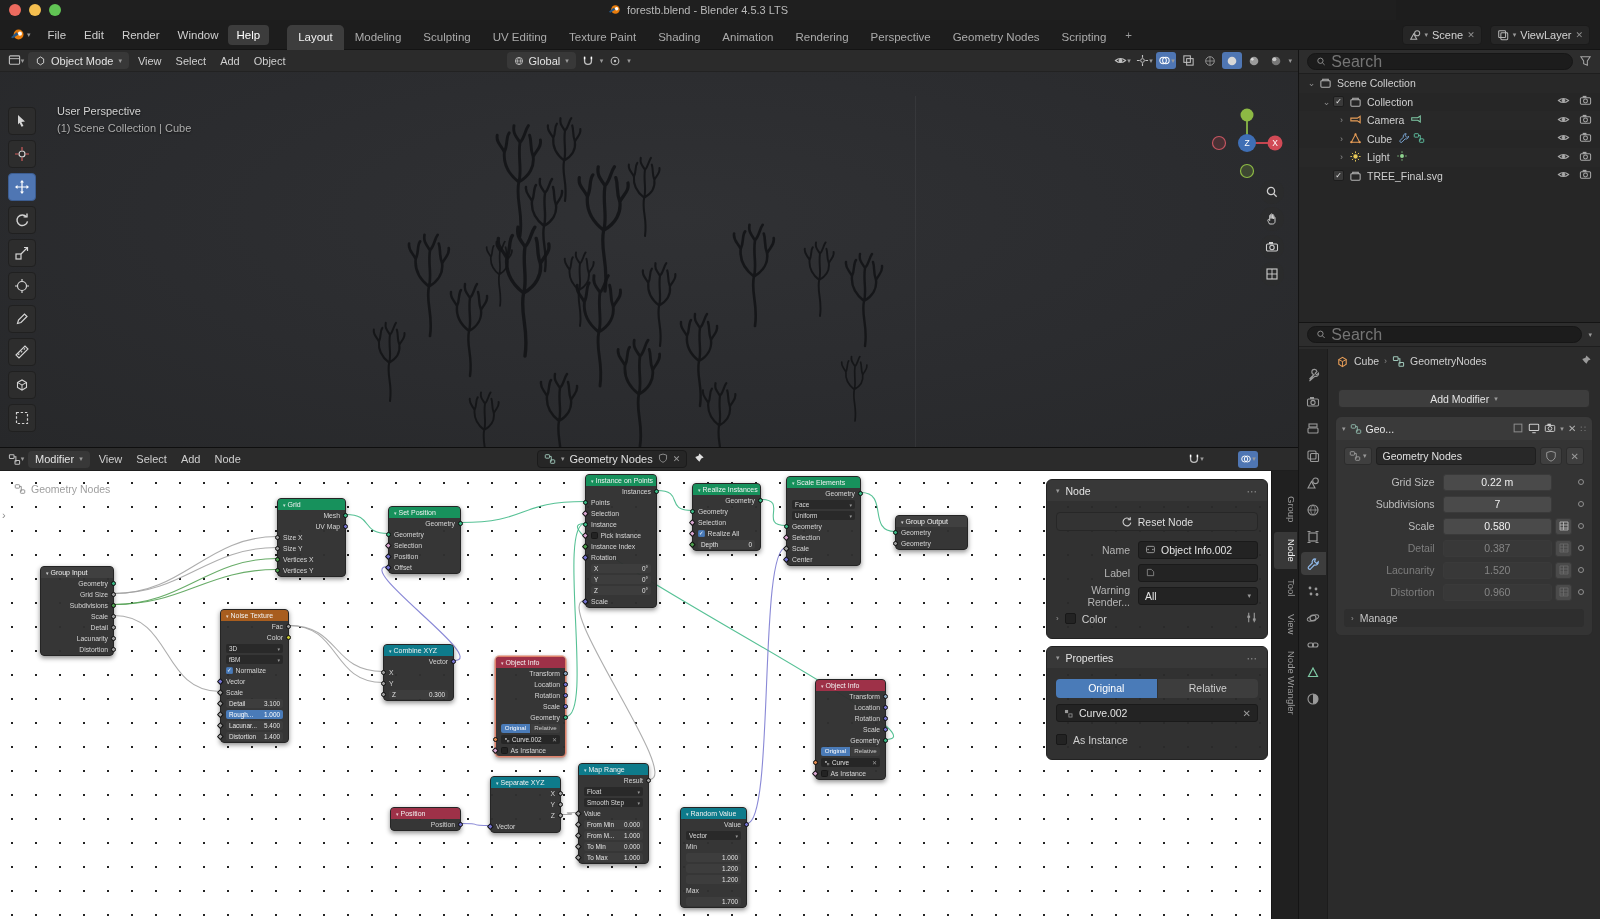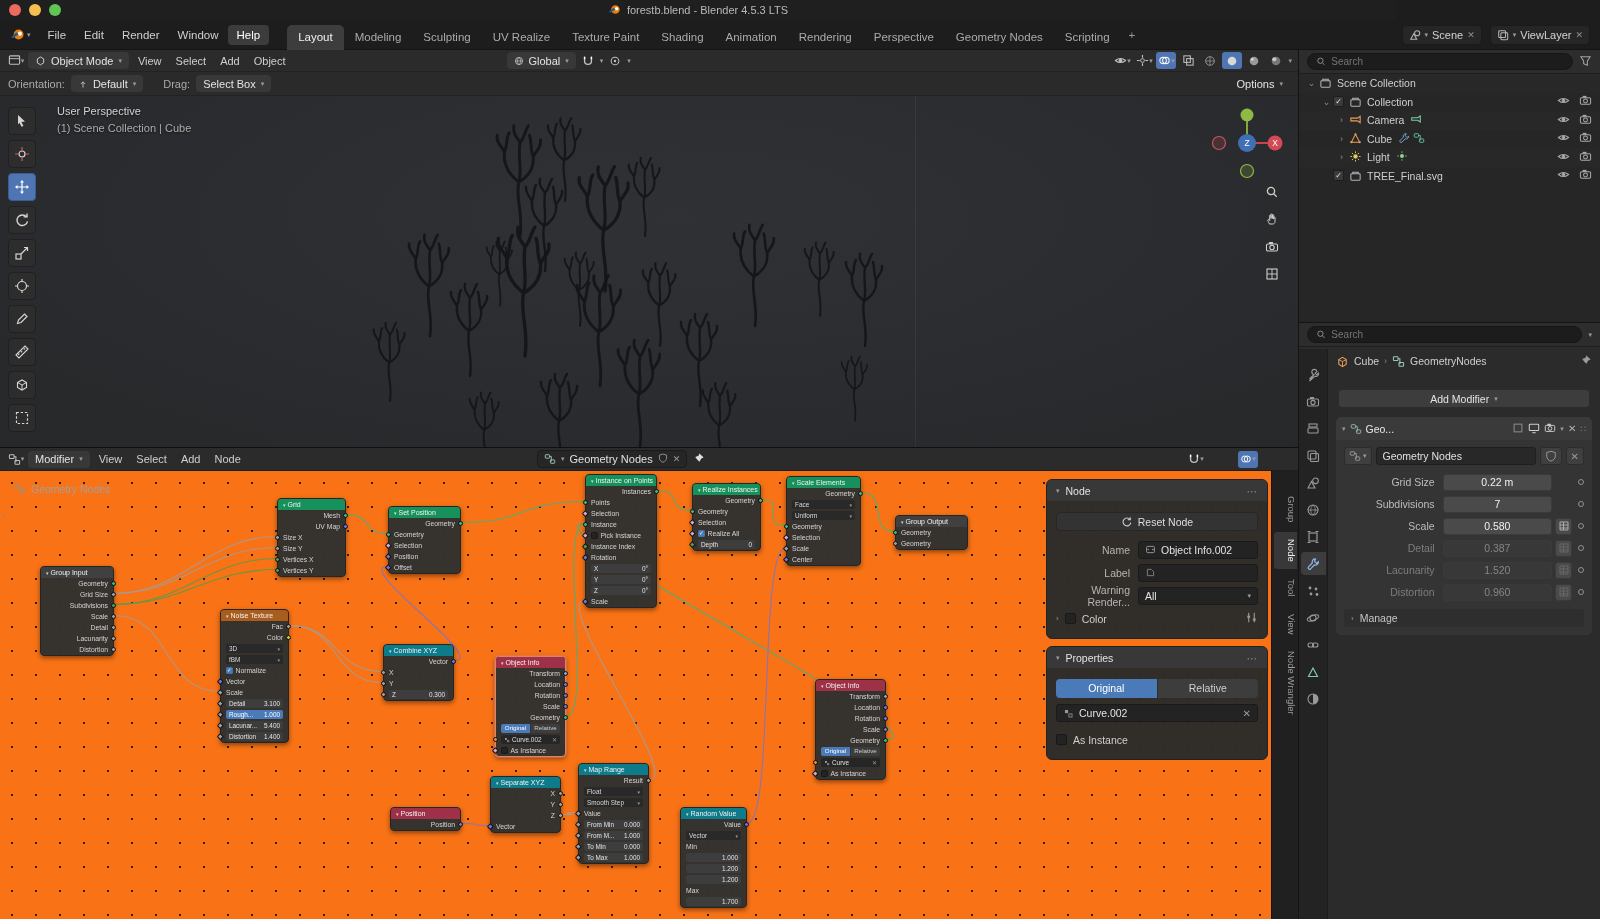--- a/index.html
+++ b/index.html
@@ -59,21 +59,21 @@
     background:rgba(43,43,43,.65); display:flex; align-items:center; justify-content:center; }
   .nav-btn svg { width:14px; height:14px; }
 
   
   #outliner { position:absolute; left:1298px; top:50px; width:302px; height:273px; background:#262626;
     border-left:1px solid #141414; border-bottom:1px solid #141414; }
   .panel-header { height:24px; background:#2d2d2d; display:flex; align-items:center; gap:6px;
     padding:0 8px; border-bottom:1px solid #1e1e1e; }
   .search-box { flex:1; display:flex; align-items:center; gap:5px; background:#1c1c1c;
     border:1px solid #161616; border-radius:10px; height:17px; padding:0 8px; }
-  .search-box input { background:none; border:none; outline:none; color:#bbb; font-size:10px; width:100%;
+  .search-box input { background:none; border:none; outline:none; color:#bbb; font-size:16px; width:100%;
     font-family:"Liberation Sans",sans-serif; }
   .ol-row { position:relative; height:18.5px; display:flex; align-items:center; font-size:10.5px;
     color:#cfcfcf; padding-left:6px; }
   .ol-row:nth-child(odd) { background:#282828; }
   .ol-exp { width:13px; color:#8f8f8f; font-size:9px; text-align:center; }
   .ol-chk { width:11px; height:11px; background:#3a3a3a; border:1px solid #1d1d1d; border-radius:2px;
     margin-right:4px; display:flex; align-items:center; justify-content:center; font-size:8px; color:#e5e5e5; }
   .ol-icon { width:14px; height:14px; margin:0 4px 0 1px; display:flex; }
   .ol-icon svg { width:13px; height:13px; }
   .ol-extras { display:flex; gap:3px; margin-left:6px; }
@@ -116,21 +116,21 @@
   .mfield-row.disabled .mfield-value { background:#383838; color:#858585; }
   .mfield-row.disabled .mfield-label { color:#7d7d7d; }
   .attr-toggle { width:17px; height:17px; margin-left:3px; background:#4a4a4a; border:1px solid #3a3a3a;
     border-radius:3px; display:flex; align-items:center; justify-content:center; }
   .attr-toggle svg { width:10px; height:10px; }
   .anim-dot { width:6px; height:6px; border:1px solid #909090; border-radius:50%; margin-left:6px; }
   .manage-row { margin:7px 8px 0; height:18px; background:#2e2e2e; border-radius:3px; display:flex;
     align-items:center; gap:6px; padding:0 7px; font-size:10.5px; color:#c5c5c5; }
 
   
-  #node-editor { position:absolute; left:0; top:447px; width:1298px; height:472px; background:#f97316;
+  #node-editor { position:absolute; left:0; top:447px; width:1298px; height:472px; background:#ffffff;
     border-top:1px solid #0f0f0f; }
   .ne-header { position:absolute; left:0; top:0; width:100%; height:23px; background:#2b2b2b;
     display:flex; align-items:center; gap:2px; padding:0 6px; font-size:11px; border-bottom:1px solid #1e1e1e; z-index:20; }
   .ne-center { position:absolute; left:537px; top:2px; display:flex; align-items:center; gap:5px; }
   .ne-field { display:flex; align-items:center; gap:5px; background:#262626; border:1px solid #1b1b1b;
     border-radius:4px; height:18px; padding:0 6px; font-size:11px; color:#e0e0e0; }
   #graph { position:absolute; left:0; top:23px; width:1298px; height:449px; overflow:hidden;
     background-image:radial-gradient(#242424 1px, transparent 1px); background-size:24px 24px; }
   #links { position:absolute; left:0; top:0; z-index:2; pointer-events:none; }
   .nframe { position:absolute; background:rgba(46,46,46,.85); border-radius:5px; z-index:1;
@@ -235,21 +235,21 @@
         <span class="mb-menu">File</span>
         <span class="mb-menu">Edit</span>
         <span class="mb-menu">Render</span>
         <span class="mb-menu">Window</span>
         <span class="mb-menu hl">Help</span>
       </div>
     <div id="workspaces">
         <span class="ws-tab active">Layout</span>
         <span class="ws-tab">Modeling</span>
         <span class="ws-tab">Sculpting</span>
-        <span class="ws-tab">UV Realize</span>
+        <span class="ws-tab">UV Editing</span>
         <span class="ws-tab">Texture Paint</span>
         <span class="ws-tab">Shading</span>
         <span class="ws-tab">Animation</span>
         <span class="ws-tab">Rendering</span>
         <span class="ws-tab">Perspective</span>
         <span class="ws-tab">Geometry Nodes</span>
         <span class="ws-tab">Scripting</span>
       </div>
     <span class="ws-add" id="ws-add">+</span>
     <div id="mb-right">
@@ -397,40 +397,20 @@
         </span>
       <span class="icon-btn">
           <svg width="12" height="12" viewBox="0 0 14 14">
             <circle cx="7" cy="7" r="5" fill="#777"></circle>
             <circle cx="5" cy="5" r="2.4" fill="#c8c8c8"></circle>
           </svg>
         </span>
       <span class="caret">▾</span>
     </div>
 
-    <div class="vp-toolsettings">
-      <span class="ts-label">Orientation:</span>
-      <span class="hdr-pill">
-        <svg width="10" height="10" viewBox="0 0 14 14">
-            <path d="M7 12V4M7 4l-3 3M7 4l3 3" stroke="#c8c8c8" stroke-width="1.2" fill="none"></path>
-          </svg>
-        <span>Default</span>
-          <span class="caret">▾</span>
-      </span>
-      <span class="ts-label" style="margin-left:14px">Drag:</span>
-      <span class="hdr-pill">
-        <span>Select Box</span>
-          <span class="caret">▾</span>
-      </span>
-      <span style="flex:1"></span>
-      <span class="hdr-pill" style="background:none">
-        <span>Options</span>
-          <span class="caret">▾</span>
-      </span>
-    </div>
 
     <div id="vp-overlay">
       <div class="l1">User Perspective</div>
       <div class="l2">(1) Scene Collection | Cube</div>
     </div>
 
     <div id="vp-toolbar">
         <div class="tool-btn">
           <svg viewBox="0 0 16 16">
             <path d="M4 2l7 6.5-3.6.4L9.5 13l-2 .8-2-4L4 11.5Z" fill="#d5d5d5"></path>

